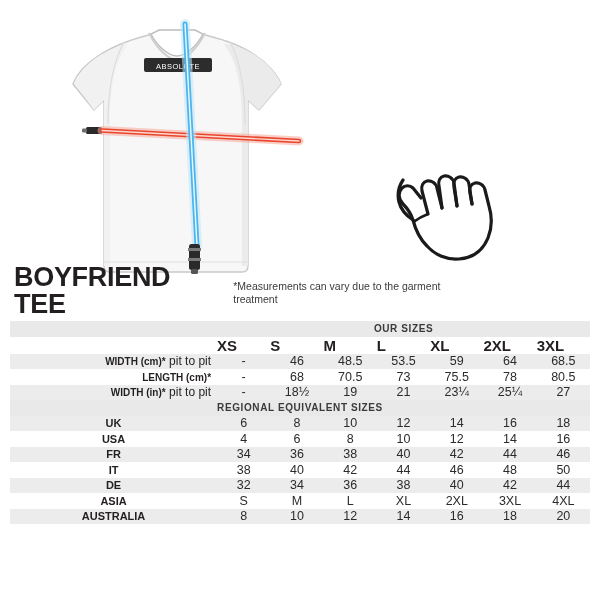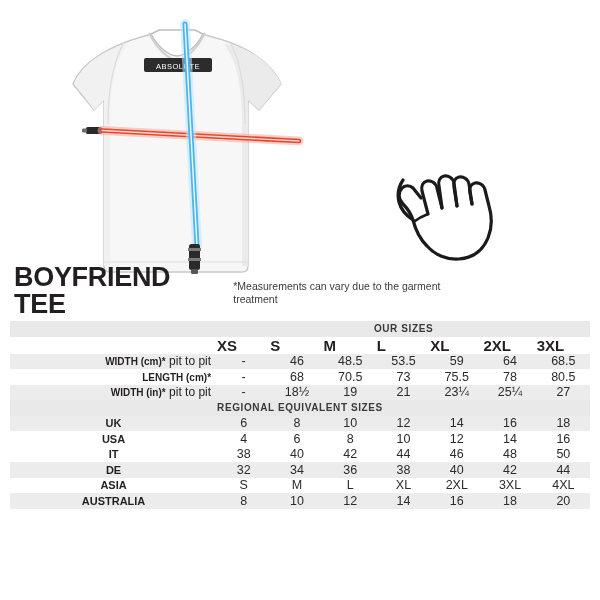--- a/index.html
+++ b/index.html
@@ -244,20 +244,30 @@
       <tr class="reg">
         <td class="lbl">USA</td>
         <td class="val">4</td>
         <td class="val">6</td>
         <td class="val">8</td>
         <td class="val">10</td>
         <td class="val">12</td>
         <td class="val">14</td>
         <td class="val">16</td>
       </tr>
+      <tr class="reg shade">
+        <td class="lbl">FR</td>
+        <td class="val">34</td>
+        <td class="val">36</td>
+        <td class="val">38</td>
+        <td class="val">40</td>
+        <td class="val">42</td>
+        <td class="val">44</td>
+        <td class="val">46</td>
+      </tr>
       <tr class="reg">
         <td class="lbl">IT</td>
         <td class="val">38</td>
         <td class="val">40</td>
         <td class="val">42</td>
         <td class="val">44</td>
         <td class="val">46</td>
         <td class="val">48</td>
         <td class="val">50</td>
       </tr>

